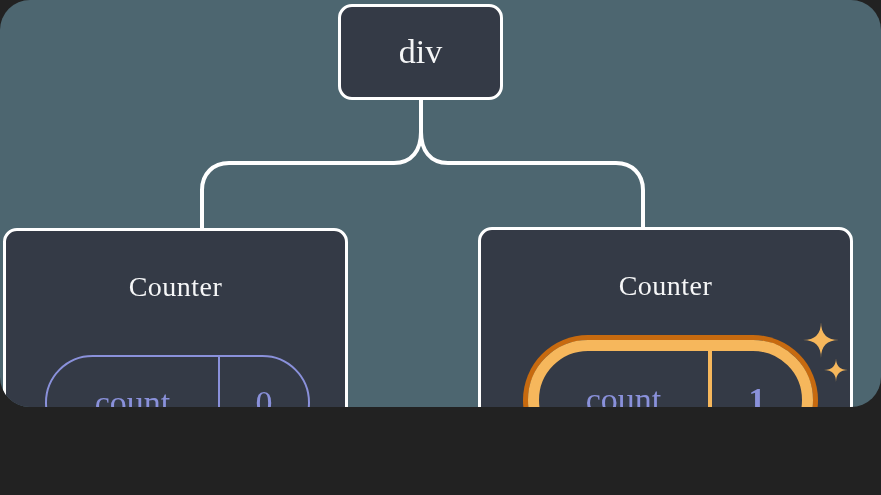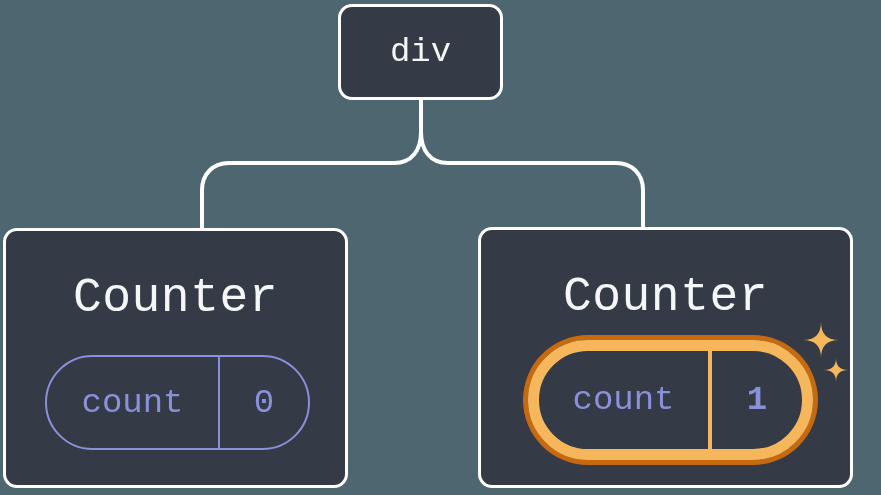--- a/index.html
+++ b/index.html
@@ -8,24 +8,25 @@
     --node-border:#FFFFFF;
     --purple:#8A91DB;
     --orange-light:#F6B75C;
     --orange-dark:#C76A0F;
     --text-white:#F5F6F7;
     --connector:#FFFFFF;
   }
   html,body{margin:0;padding:0;background:#222;}
   #stage{
     position:relative;
-    width:881px;height:495px;
+    width:881px;height:407px;
     background:var(--bg);
     overflow:hidden;
-    font-family:Liberation Mono, monospace;
+    font-family:Liberation Serif, serif;
+    border-radius:30px;
   }
   .connector-svg{position:absolute;left:0;top:0;pointer-events:none;}
 
   .node{
     position:absolute;
     background:var(--node-fill);
     border:3px solid var(--node-border);
     border-radius:14px;
     box-sizing:border-box;
   }
@@ -39,21 +40,21 @@
     font-weight:400;
   }
   .card-left{left:3px;top:228px;width:345px;height:260px;}
   .card-right{left:478px;top:227px;width:375px;height:261px;}
 
   .card-title{
     position:absolute;
     top:40px;left:0;width:100%;
     text-align:center;
     color:var(--text-white);
-    font-size:48px;
+    font-size:28px;
     font-weight:500;
     letter-spacing:0.5px;
   }
 
   
   .pill{
     position:absolute;
     left:39px;top:124px;
     width:265px;height:95px;
     box-sizing:border-box;

